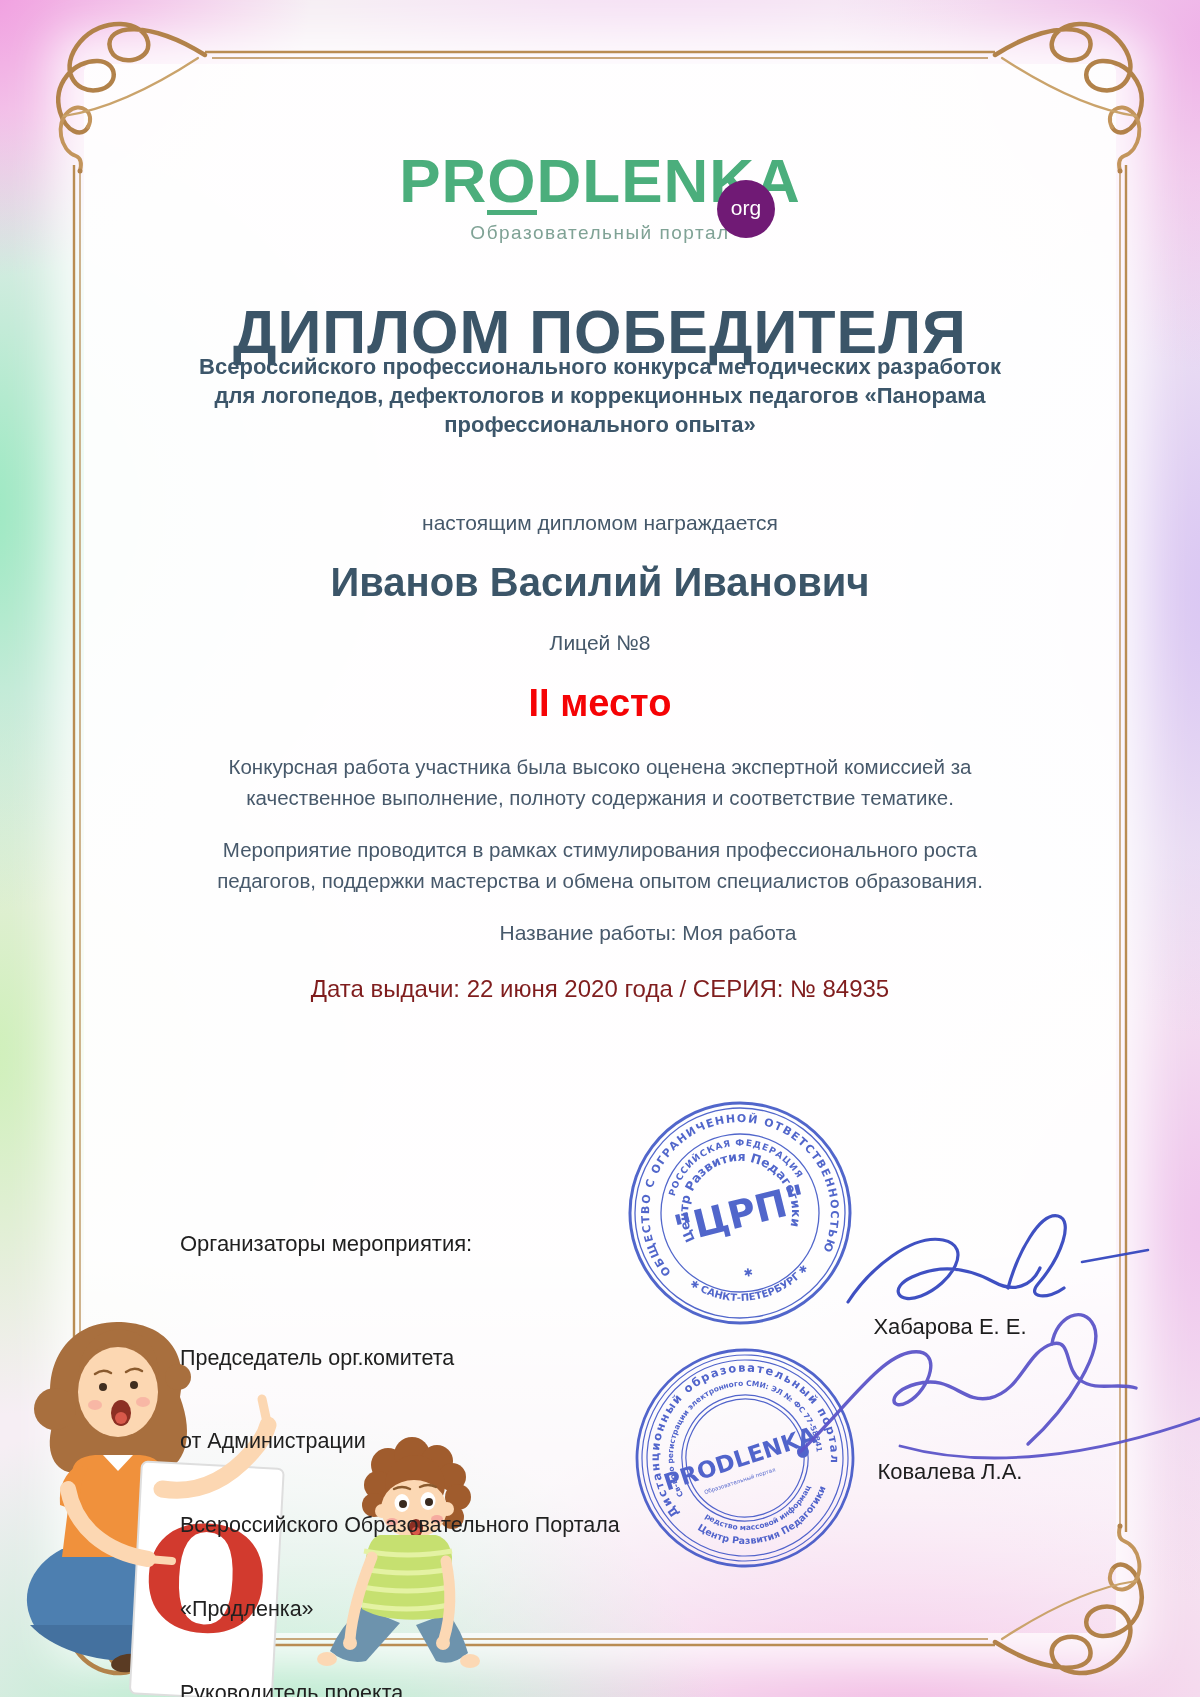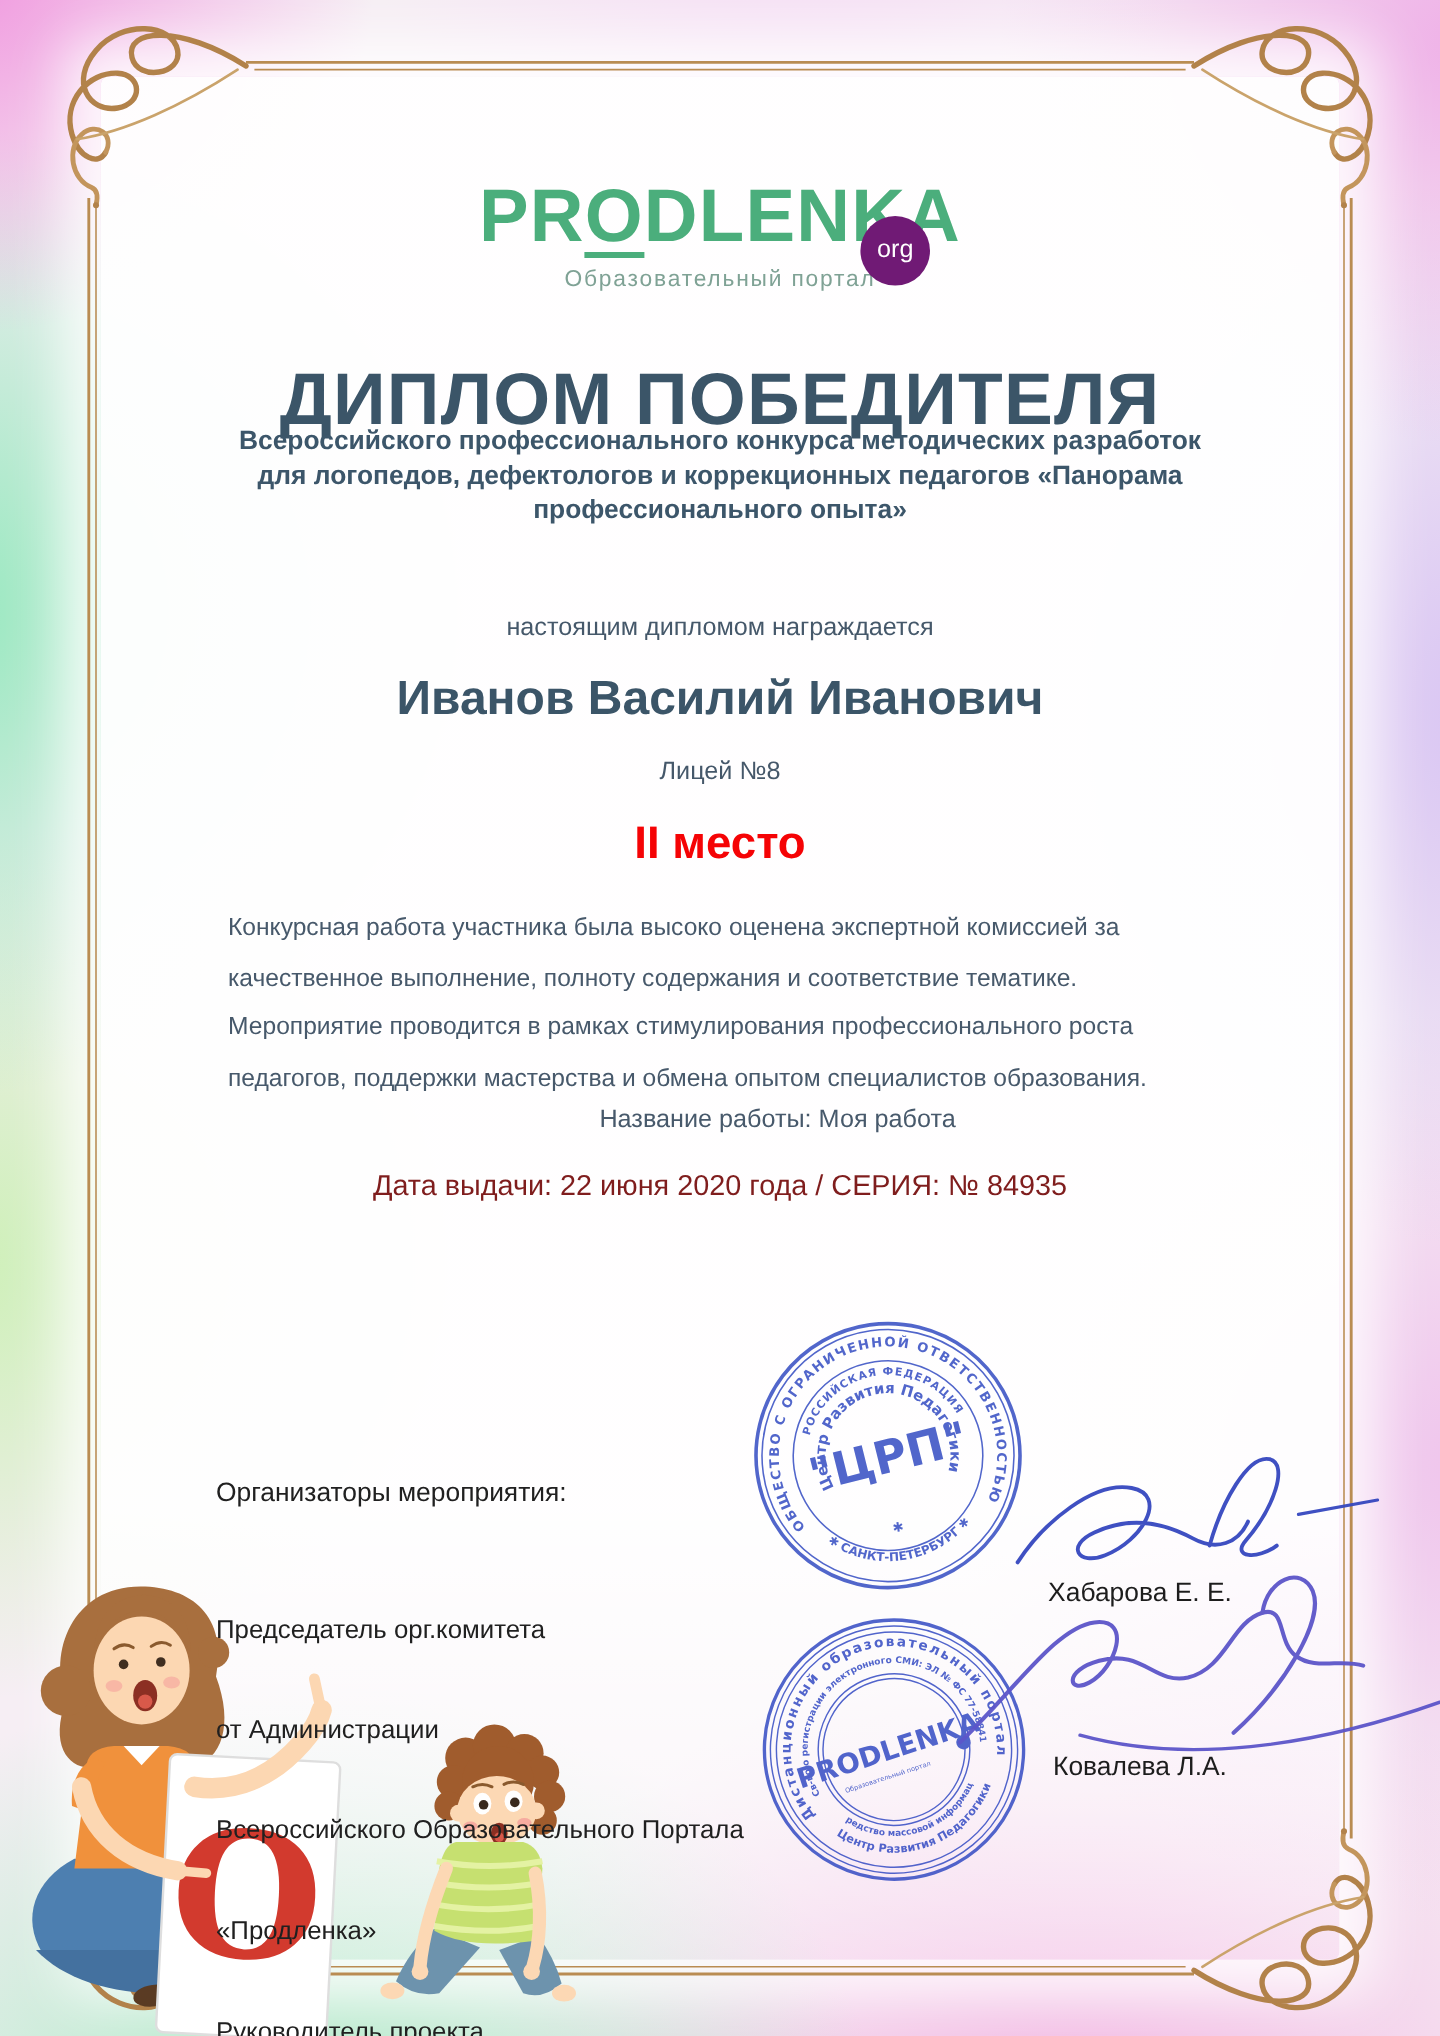--- a/index.html
+++ b/index.html
@@ -35,21 +35,21 @@
   .org-badge{position:absolute;left:717px;top:180px;width:58px;height:58px;border-radius:50%;
     background:#701a75;color:#fff;font-size:21px;line-height:56px;text-align:center;z-index:8;}
   .tagline{top:222px;font-size:19px;letter-spacing:1.5px;color:#7fa295;}
   .title{top:297px;font-size:61px;font-weight:700;letter-spacing:1px;color:#3b5568;}
   .contest{top:352px;left:180px;width:840px;text-align:center;font-size:22px;font-weight:700;
     line-height:29px;color:#3c566a;}
   .award-line{top:511px;font-size:21px;color:#45586a;}
   .recipient{top:560px;font-size:40px;font-weight:700;color:#3b5568;}
   .institution{top:631px;font-size:21px;color:#45586a;}
   .place{top:682px;font-size:38px;font-weight:700;color:#f50305;}
-  .para{left:190px;width:820px;font-size:20.5px;line-height:43px;color:#47596b;}
+  .para{left:190px;width:820px;text-align:center;font-size:20.5px;line-height:31px;color:#47596b;}
   .para1{top:751px;}
   .para2{top:834px;}
   .work-line{top:921px;font-size:21px;color:#47596b;margin-left:48px;}
   .issue-line{top:975px;font-size:24px;color:#7f1d1d;}
   .org-heading{left:180px;top:1231px;font-size:22px;color:#202020;}
   .org-block{left:180px;font-size:21.5px;line-height:28px;color:#202020;white-space:pre;}
   .org-block1{top:1288px;}
   .org-block2{top:1371px;}
   .signer{left:820px;width:260px;text-align:center;font-size:22px;color:#1d1d1d;}
   .signer1{top:1314px;}

